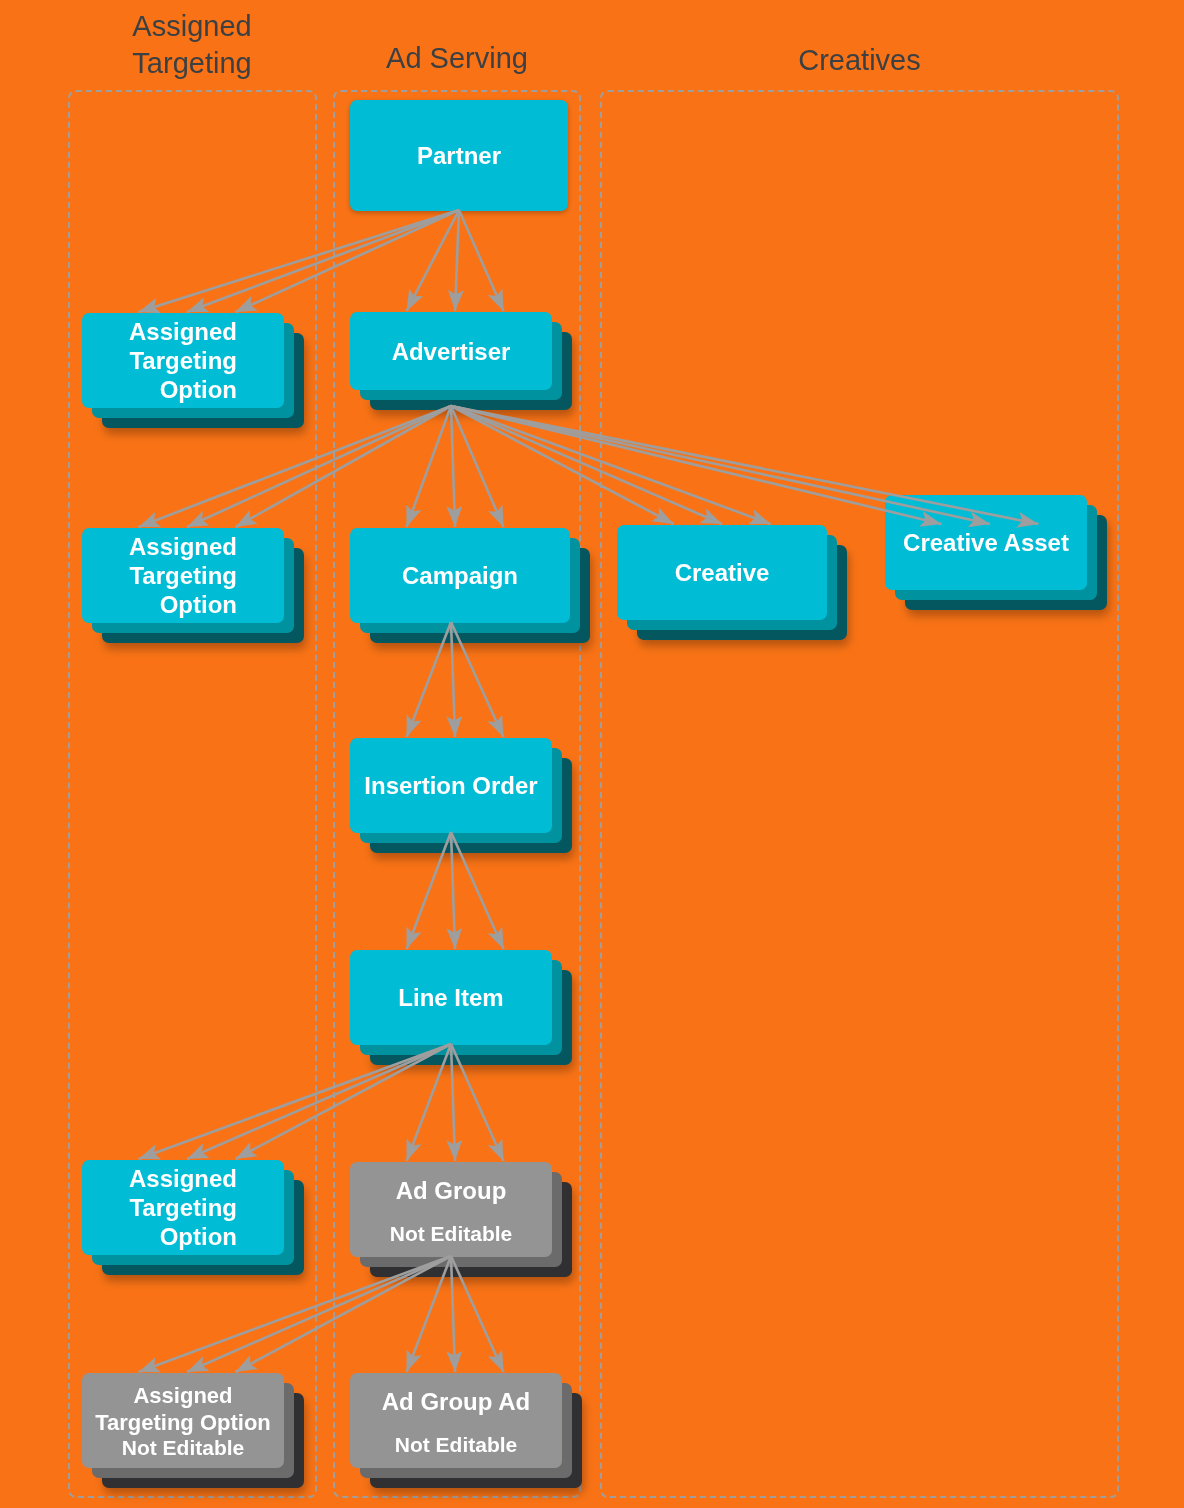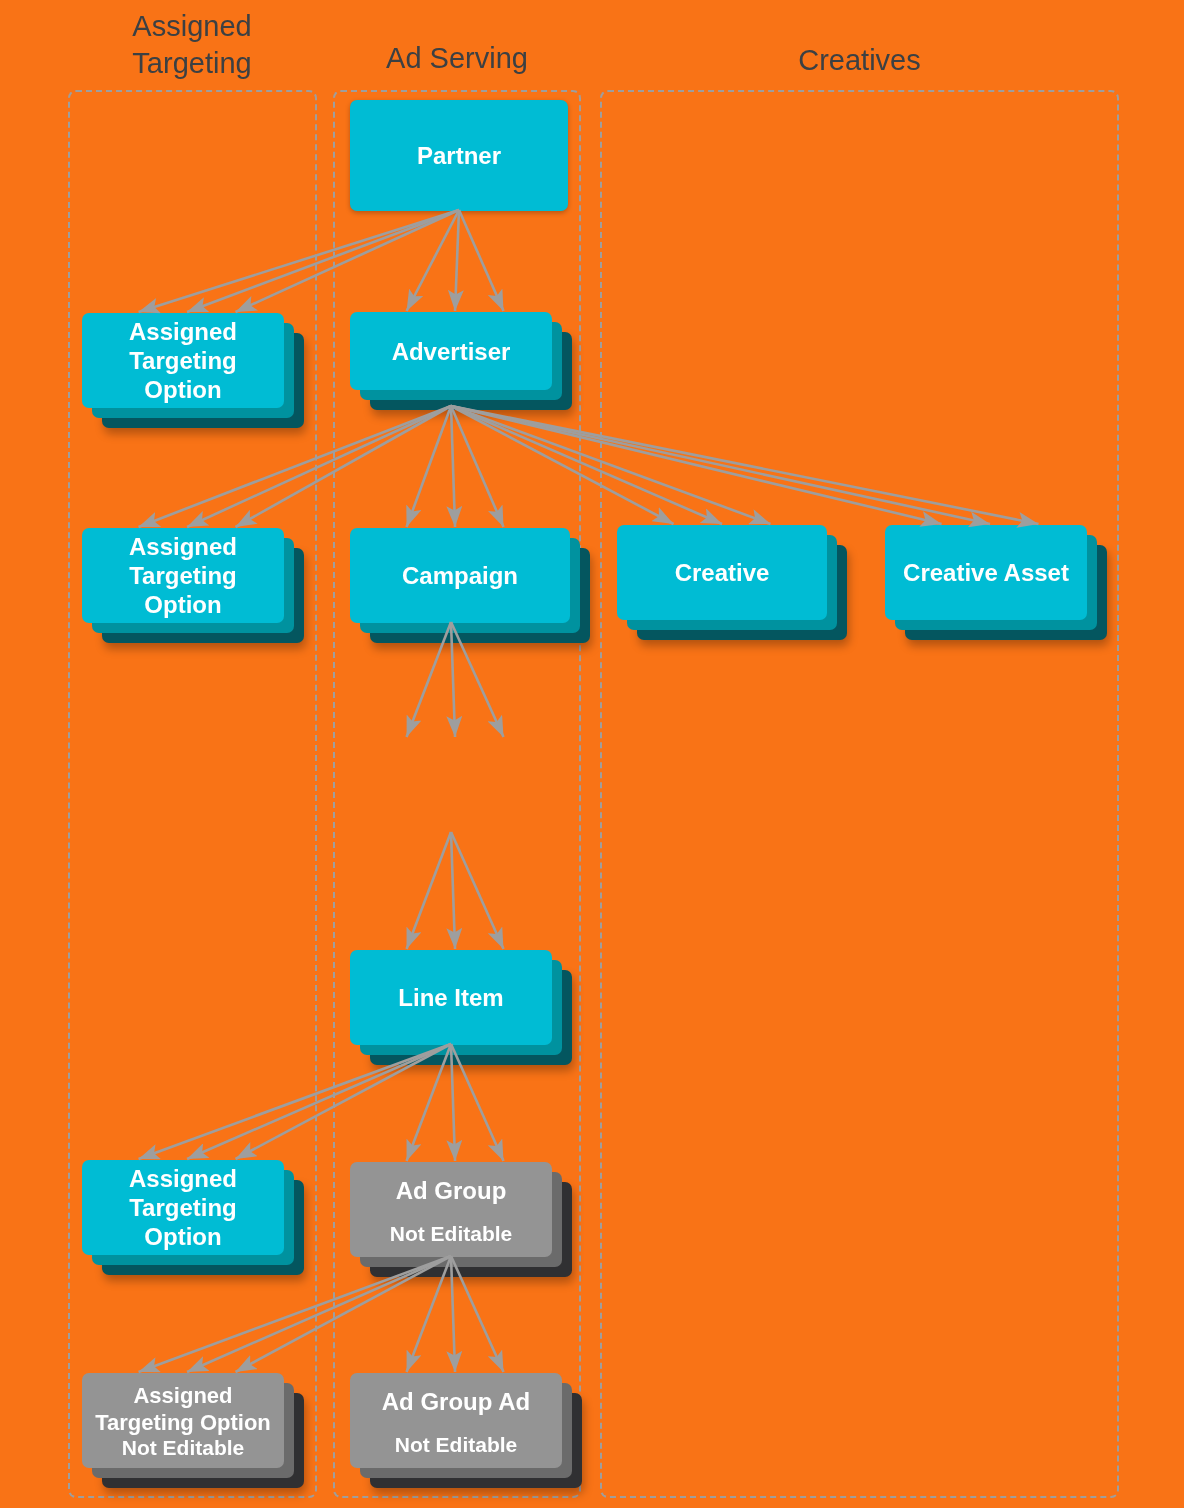--- a/index.html
+++ b/index.html
@@ -13,21 +13,21 @@
   }
   .col-title{
     position:absolute;text-align:center;color:var(--title-text);
     font-size:29px;line-height:37px;font-weight:400;z-index:0;white-space:pre-line;
   }
   .node{
     position:absolute;border-radius:7px;z-index:1;
     display:flex;flex-direction:column;align-items:center;justify-content:center;
     color:var(--node-text);text-align:center;box-sizing:border-box;
   }
-  .node.teal{background:var(--node-teal);}
+  .node.teal{background:var(--node-teal);text-align:right;}
   .node.gray{background:var(--node-gray);}
   .node.teal.stacked{
     box-shadow:10px 10px 0 var(--node-teal-layer2),20px 20px 0 var(--node-teal-layer3),
                22px 26px 10px rgba(0,0,0,0.28);
   }
   .node.gray.stacked{
     box-shadow:10px 10px 0 var(--node-gray-layer2),20px 20px 0 var(--node-gray-layer3),
                22px 26px 10px rgba(0,0,0,0.28);
   }
   .node.single{box-shadow:0 2px 5px rgba(0,0,0,0.25);}
@@ -79,24 +79,27 @@
   </div>
 
   <div class="node teal stacked" style="left:350px;top:528px;width:220px;height:95px">
     <span class="label">Campaign</span>
   </div>
 
   <div class="node teal stacked" style="left:617px;top:525px;width:210px;height:95px">
     <span class="label">Creative</span>
   </div>
 
-  <div class="node teal stacked" style="left:885px;top:525px;width:202px;height:95px">
+  <div class="node teal stacked" style="left:885px;top:495px;width:202px;height:95px">
     <span class="label">Creative Asset</span>
   </div>
 
+  <div class="node teal stacked" style="left:350px;top:738px;width:202px;height:95px">
+    <span class="label">Insertion Order</span>
+  </div>
 
   <div class="node teal stacked" style="left:350px;top:950px;width:202px;height:95px">
     <span class="label">Line Item</span>
   </div>
 
   <div class="node teal stacked" style="left:82px;top:1160px;width:202px;height:95px">
     <span class="label">Assigned
 Targeting
 Option</span>
   </div>

